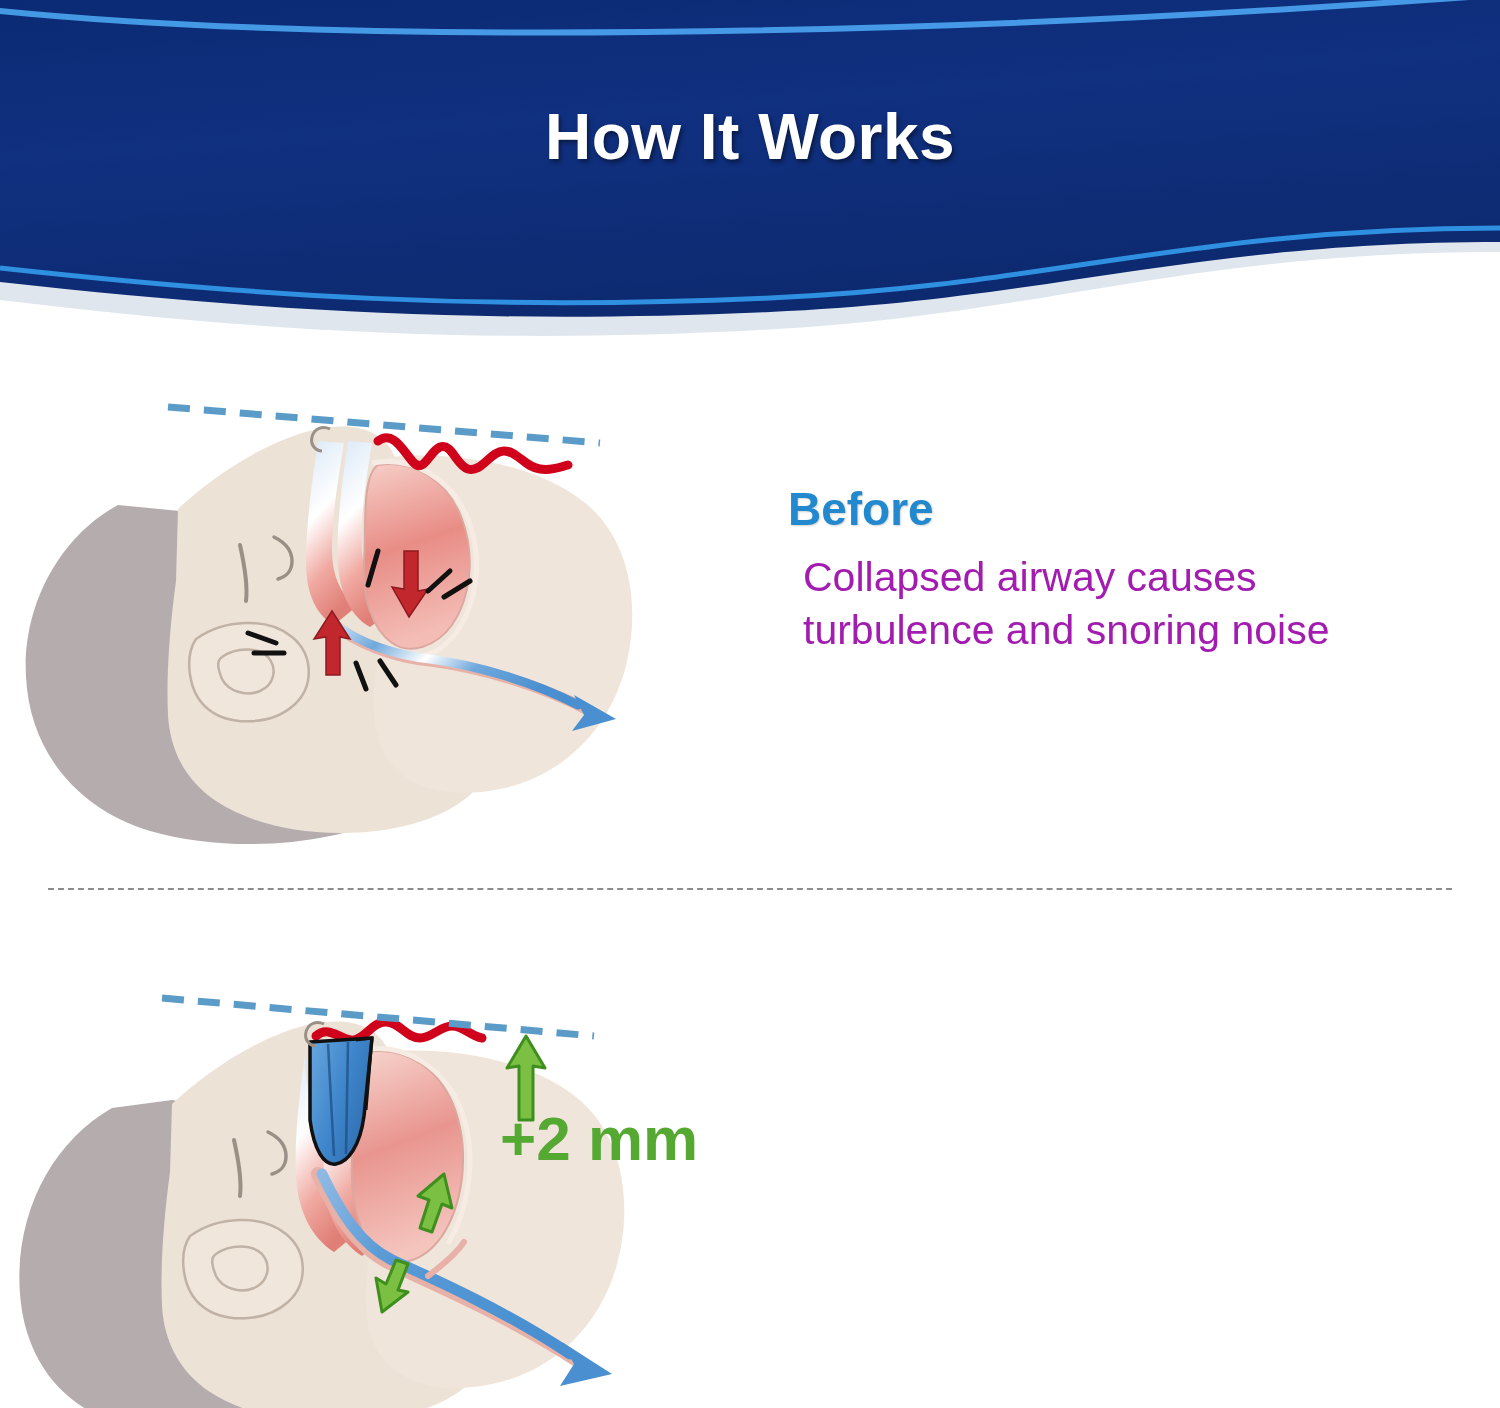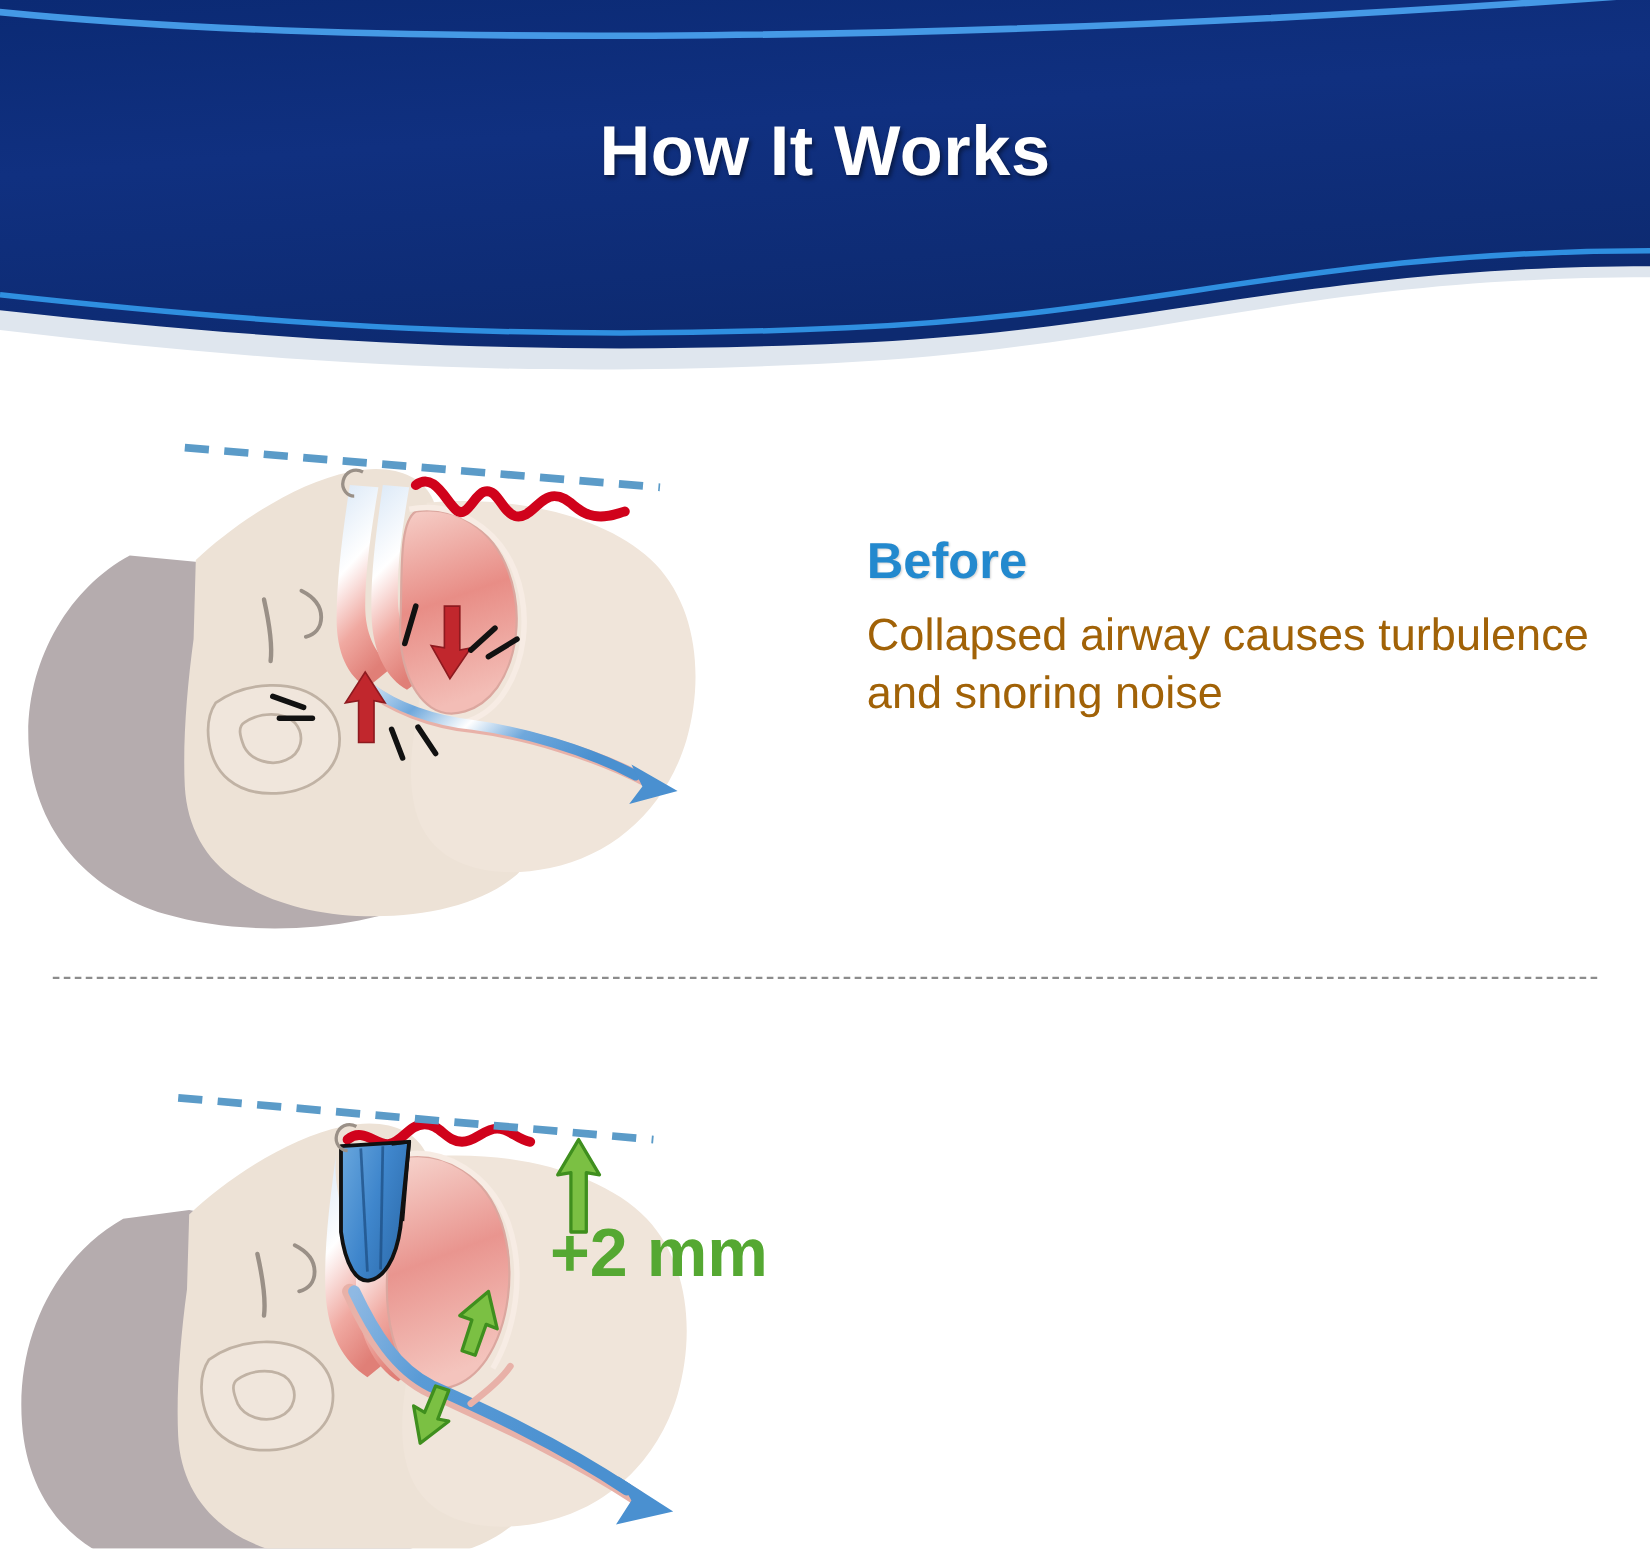--- a/index.html
+++ b/index.html
@@ -70,24 +70,24 @@
   .sect-title {
     color: #2389ce;
     font-size: 46px;
     font-weight: bold;
     line-height: 1.05;
     margin: 0 0 18px 0;
     text-shadow: 1px 1px 2px rgba(0,0,0,0.18);
     font-family: "Liberation Sans", sans-serif;
   }
   .sect-body {
-    color: #a16207;
+    color: #a21caf;
     font-size: 41px;
     line-height: 1.28;
-    margin: 0;
+    margin: 15px;
     max-width: 660px;
     font-family: "Liberation Sans", sans-serif;
   }
 
   
   .divider {
     position: absolute;
     left: 48px;
     top: 888px;
     width: 1404px;

